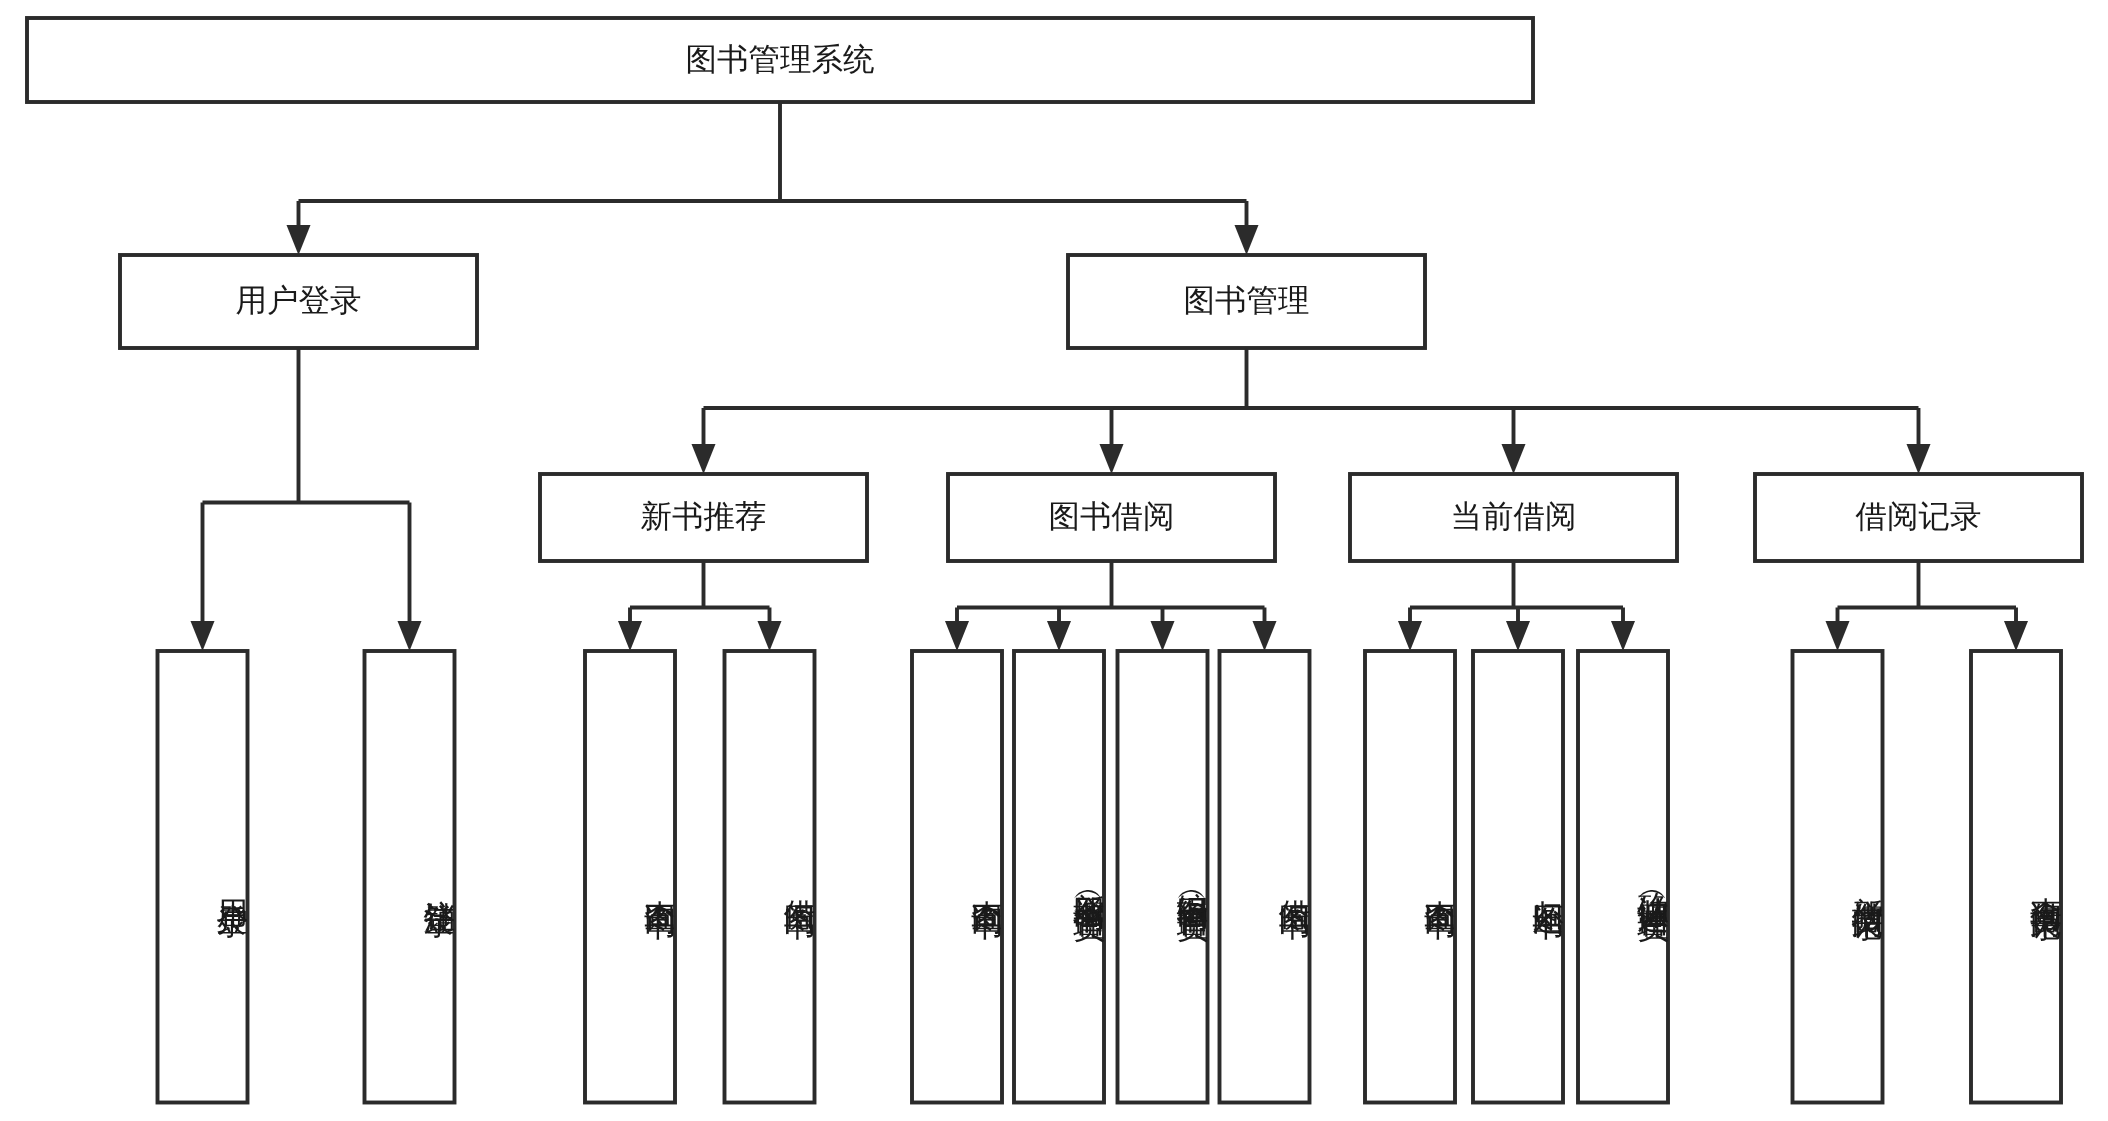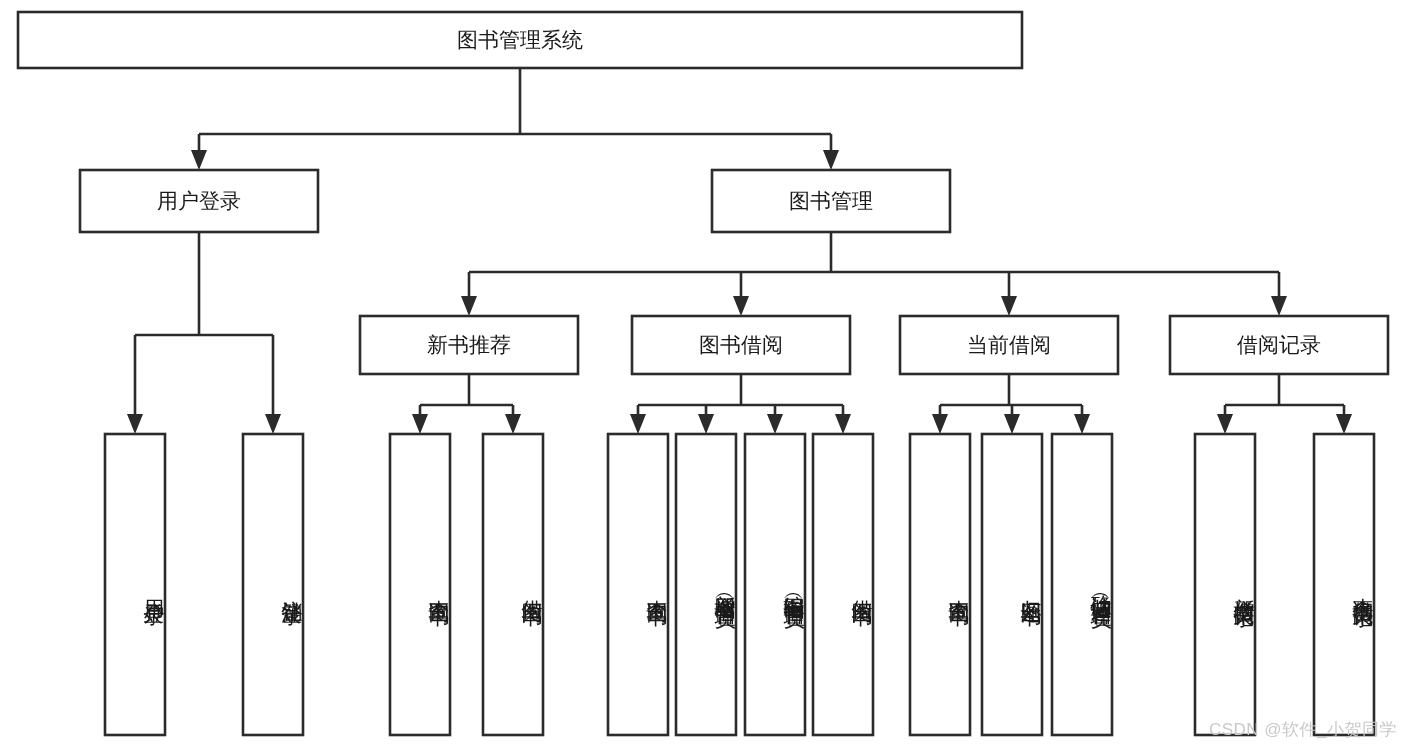--- a/index.html
+++ b/index.html
@@ -215,14 +215,13 @@
       <div class="leaf-label" style="left: 608px; top: 448px; width: 60px; height: 277px;">查询图书</div>
       <div class="leaf-label" style="left: 676px; top: 448px; width: 60px; height: 277px;">新增图书（管理员）</div>
       <div class="leaf-label" style="left: 745px; top: 448px; width: 60px; height: 277px;">编辑图书（管理员）</div>
       <div class="leaf-label" style="left: 813px; top: 448px; width: 60px; height: 277px;">借阅图书</div>
       <div class="leaf-label" style="left: 910px; top: 448px; width: 60px; height: 277px;">查询图书</div>
       <div class="leaf-label" style="left: 982px; top: 448px; width: 60px; height: 277px;">归还图书</div>
       <div class="leaf-label" style="left: 1052px; top: 448px; width: 60px; height: 277px;">确认归还（管理员）</div>
       <div class="leaf-label" style="left: 1195px; top: 448px; width: 60px; height: 277px;">新增借阅记录</div>
       <div class="leaf-label" style="left: 1314px; top: 448px; width: 60px; height: 277px;">查询借阅记录</div>
     </div>
-  <div class="watermark">CSDN @软件_小贺同学</div>
 </div>
 
 </body></html>

